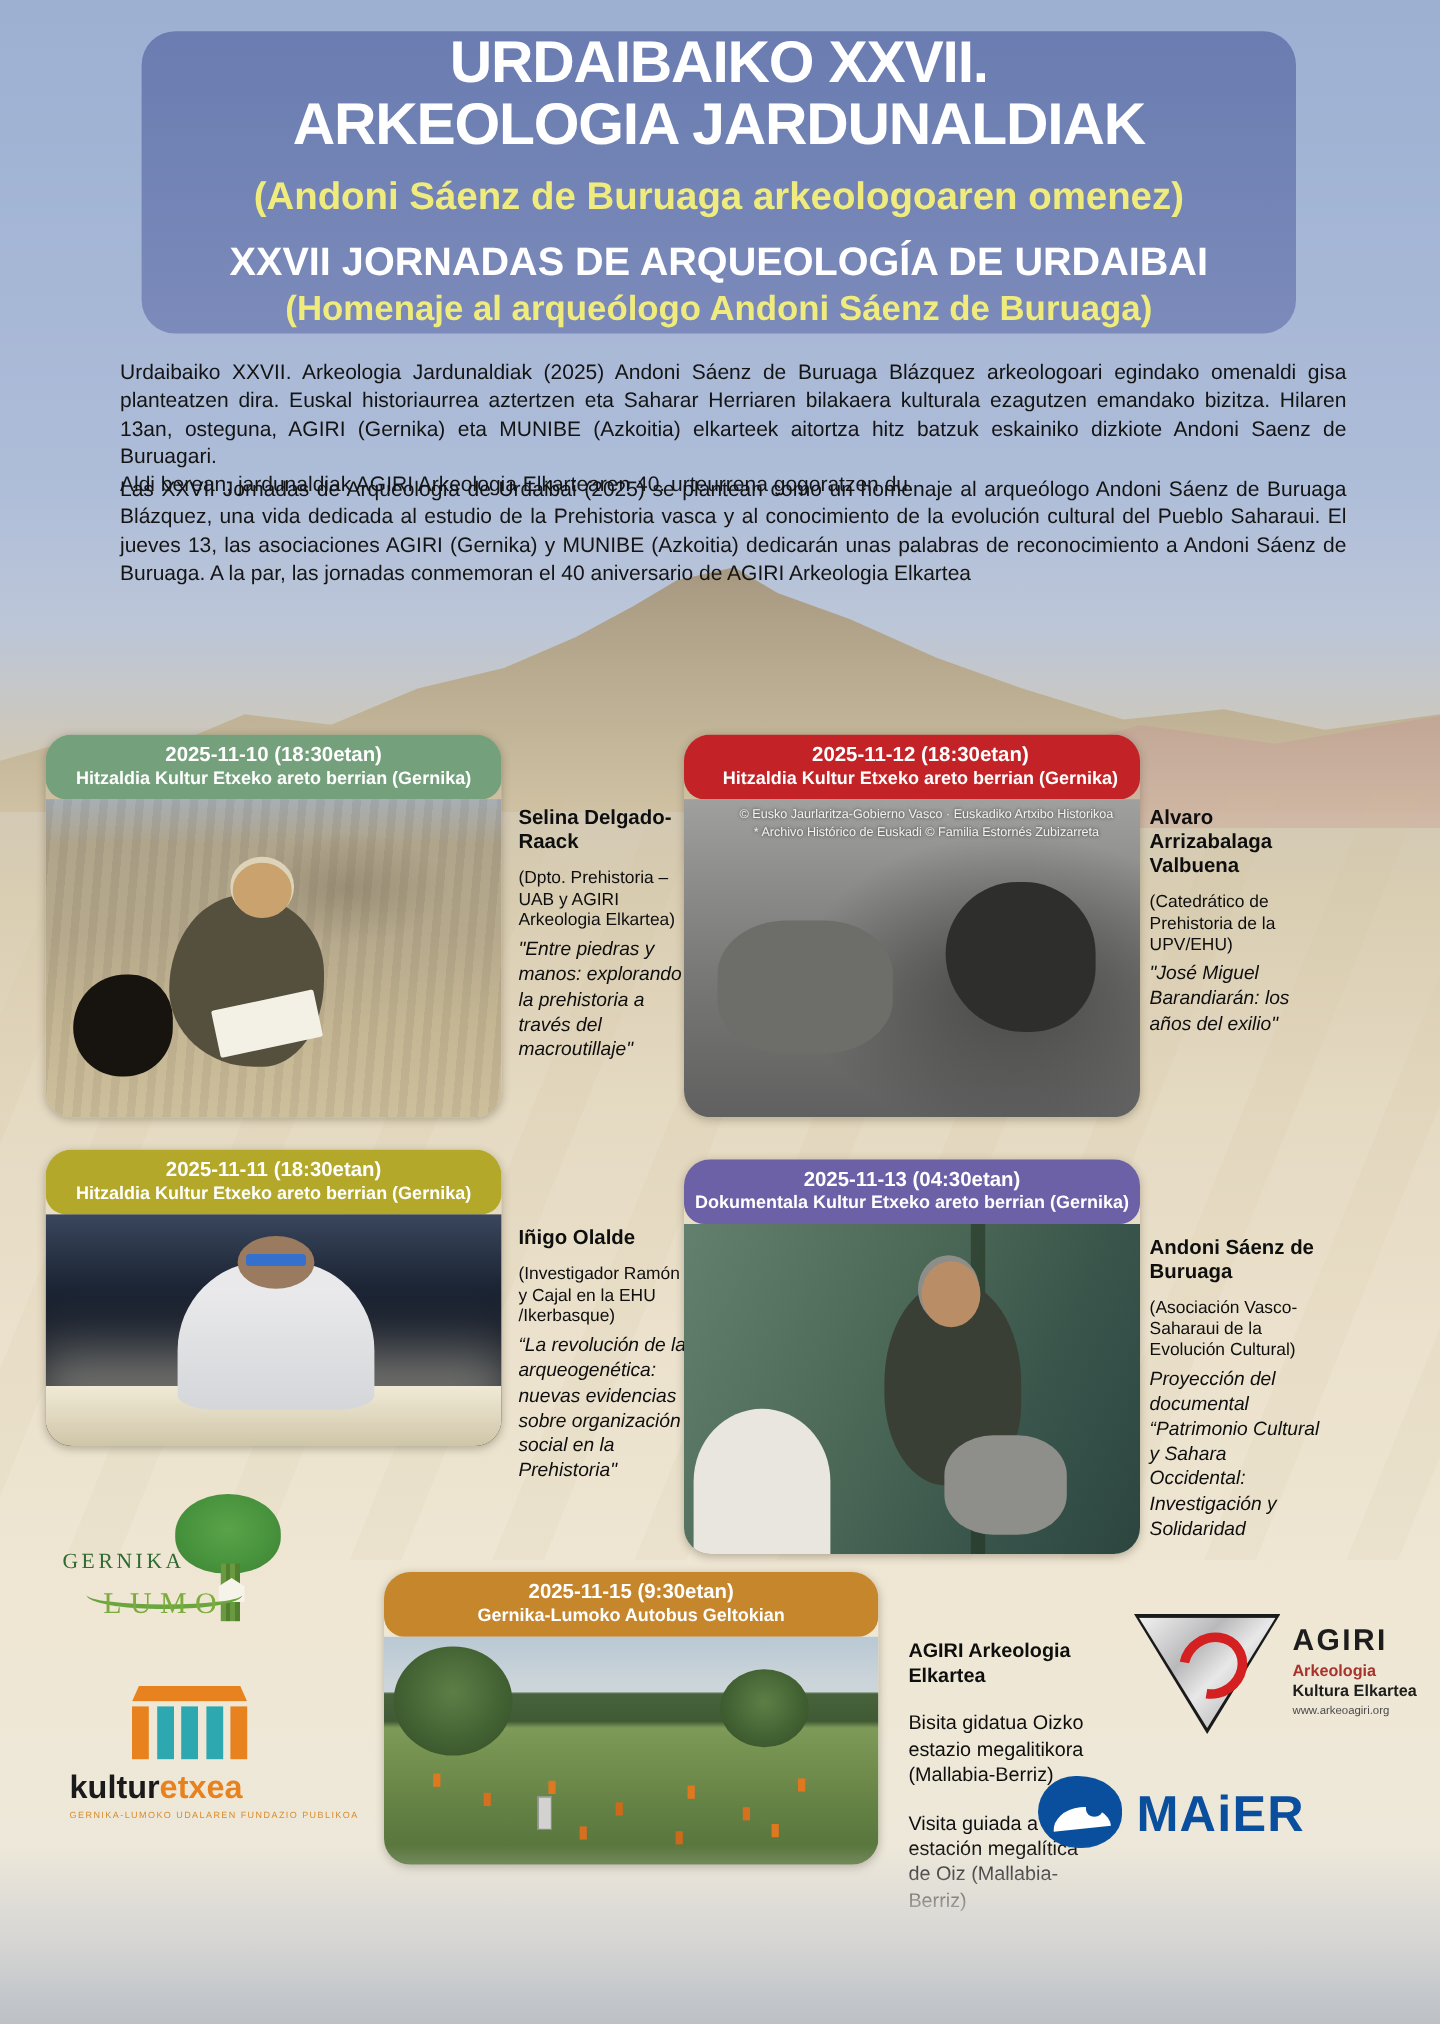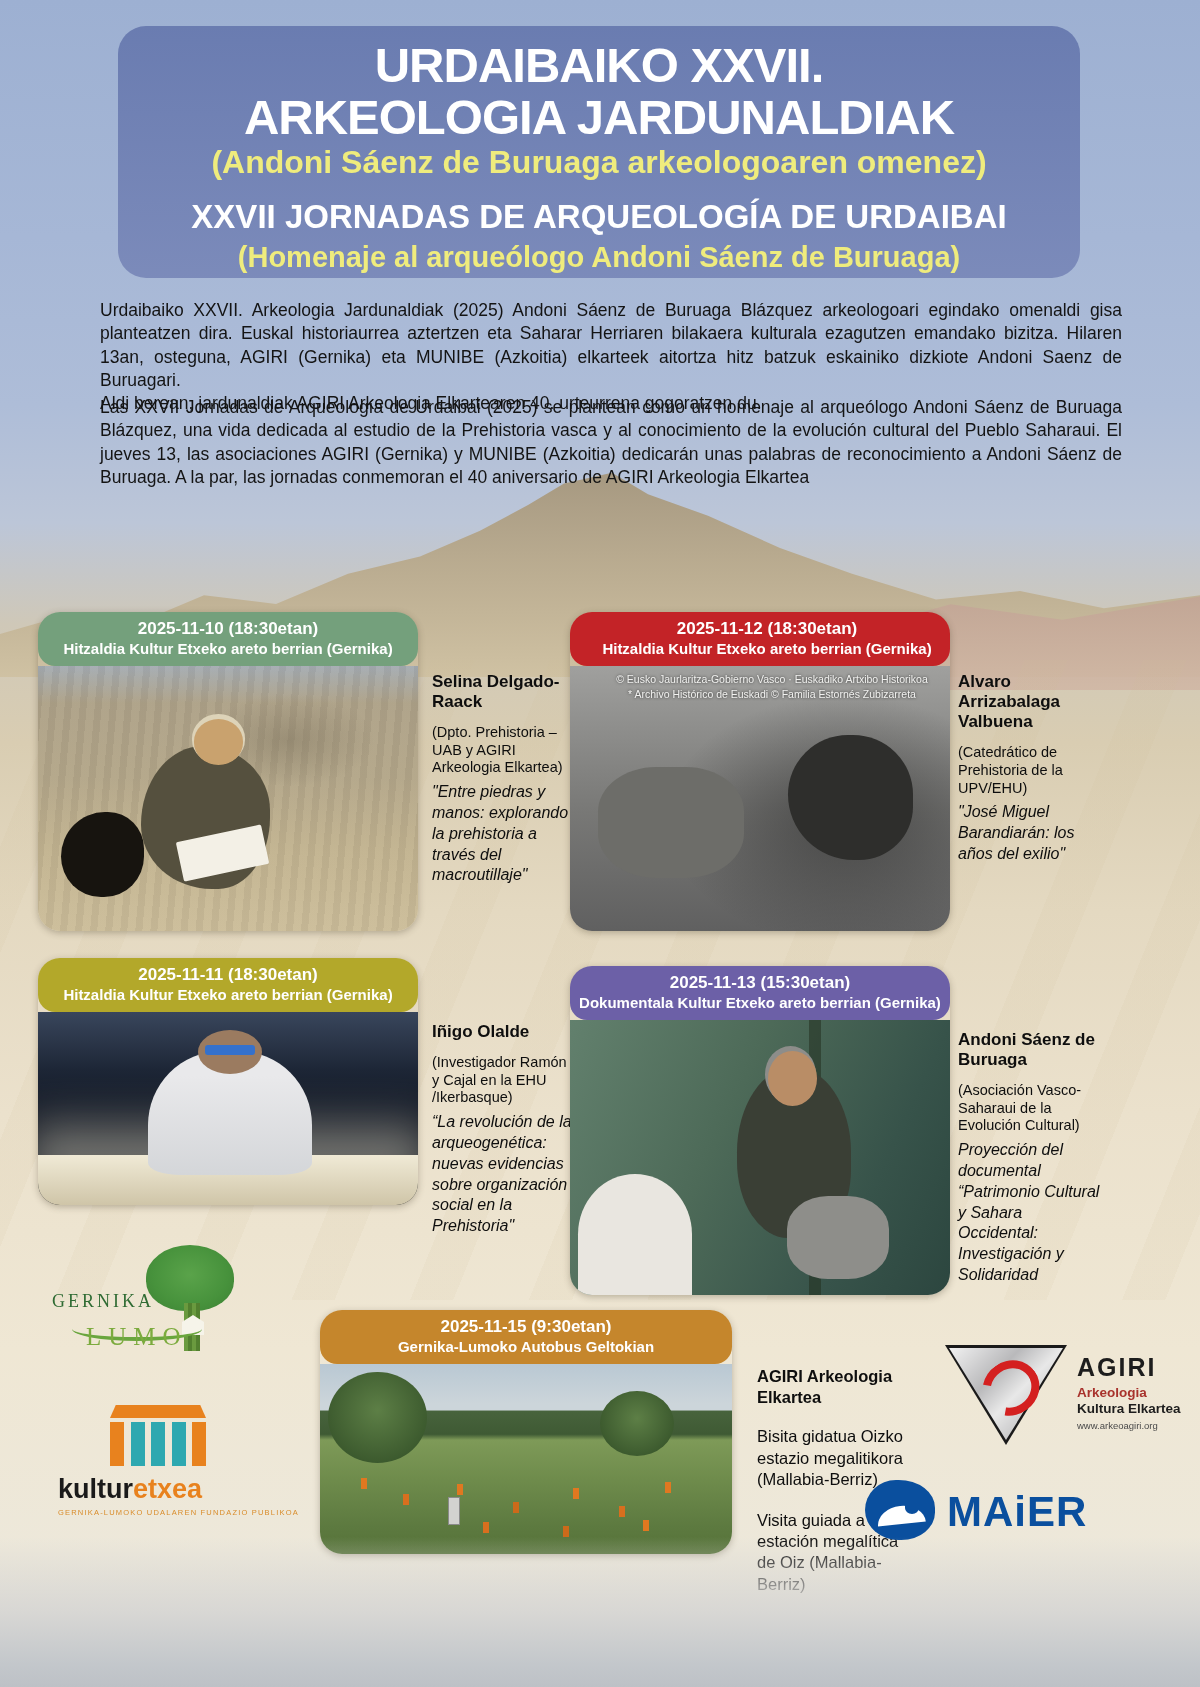--- a/index.html
+++ b/index.html
@@ -20,23 +20,23 @@
     background:linear-gradient(180deg,#bd9d90,#d0b6a4);
     clip-path:polygon(0 72%,18% 56%,42% 34%,68% 46%,100% 28%,100% 100%,0 100%);opacity:.85;}
   .dunes{position:absolute;left:0;top:660px;width:1200px;height:640px;pointer-events:none;
     background:repeating-linear-gradient(112deg,rgba(255,255,255,0) 0 70px,rgba(205,188,150,.10) 70px 110px);}
   .bottom-fade{position:absolute;left:0;bottom:0;width:100%;height:150px;
     background:linear-gradient(180deg,rgba(235,231,220,0) 0%,#d8d7d4 50%,#c3c7cb 85%,#bdc1c6 100%);}
 
   
   .panel{position:absolute;left:118px;top:26px;width:962px;height:252px;border-radius:28px;
     background:linear-gradient(180deg,rgba(102,120,174,.93),rgba(120,135,184,.93));
-    text-align:center;color:#fff;box-sizing:border-box;padding-top:13px;}
+    text-align:center;color:#fff;box-sizing:border-box;}
   .t1,.t2{font-size:49px;font-weight:bold;letter-spacing:-1px;line-height:1.07;}
-  .sub-eu{color:#efec7d;font-size:32px;font-weight:bold;margin-top:0;}
+  .sub-eu{color:#efec7d;font-size:32px;font-weight:bold;margin-top:14px;}
   .title-es{font-size:33px;font-weight:bold;margin-top:17px;}
   .sub-es{color:#efec7d;font-size:29px;font-weight:bold;margin-top:5px;}
 
   
   .intro{position:absolute;left:100px;width:1022px;color:#141414;font-size:17.5px;line-height:1.33;}
   .just{text-align:justify;}
   .intro-eu{top:299px;}
   .intro-es{top:396px;}
 
   
@@ -203,21 +203,21 @@
     </div>
   </div>
   <div class="speaker sp3">
     <div class="sp-name">Iñigo Olalde</div>
     <div class="sp-affil">(Investigador Ramón y Cajal en la EHU /Ikerbasque)</div>
     <div class="sp-talk">“La revolución de la arqueogenética: nuevas evidencias sobre organización social en la Prehistoria"</div>
   </div>
 
   <div class="card card4">
     <div class="card-header c-purple">
-      <div class="card-date">2025-11-13 (15:30etan)</div>
+      <div class="card-date">2025-11-13 (04:30etan)</div>
       <div class="card-venue">Dokumentala Kultur Etxeko areto berrian (Gernika)</div>
     </div>
     <div class="photo ph4">
       <div class="blob p4-pole"></div>
       <div class="blob p4-white"></div>
       <div class="blob p4-fig"></div>
       <div class="blob p4-head"></div>
       <div class="blob p4-pants"></div>
     </div>
   </div>

